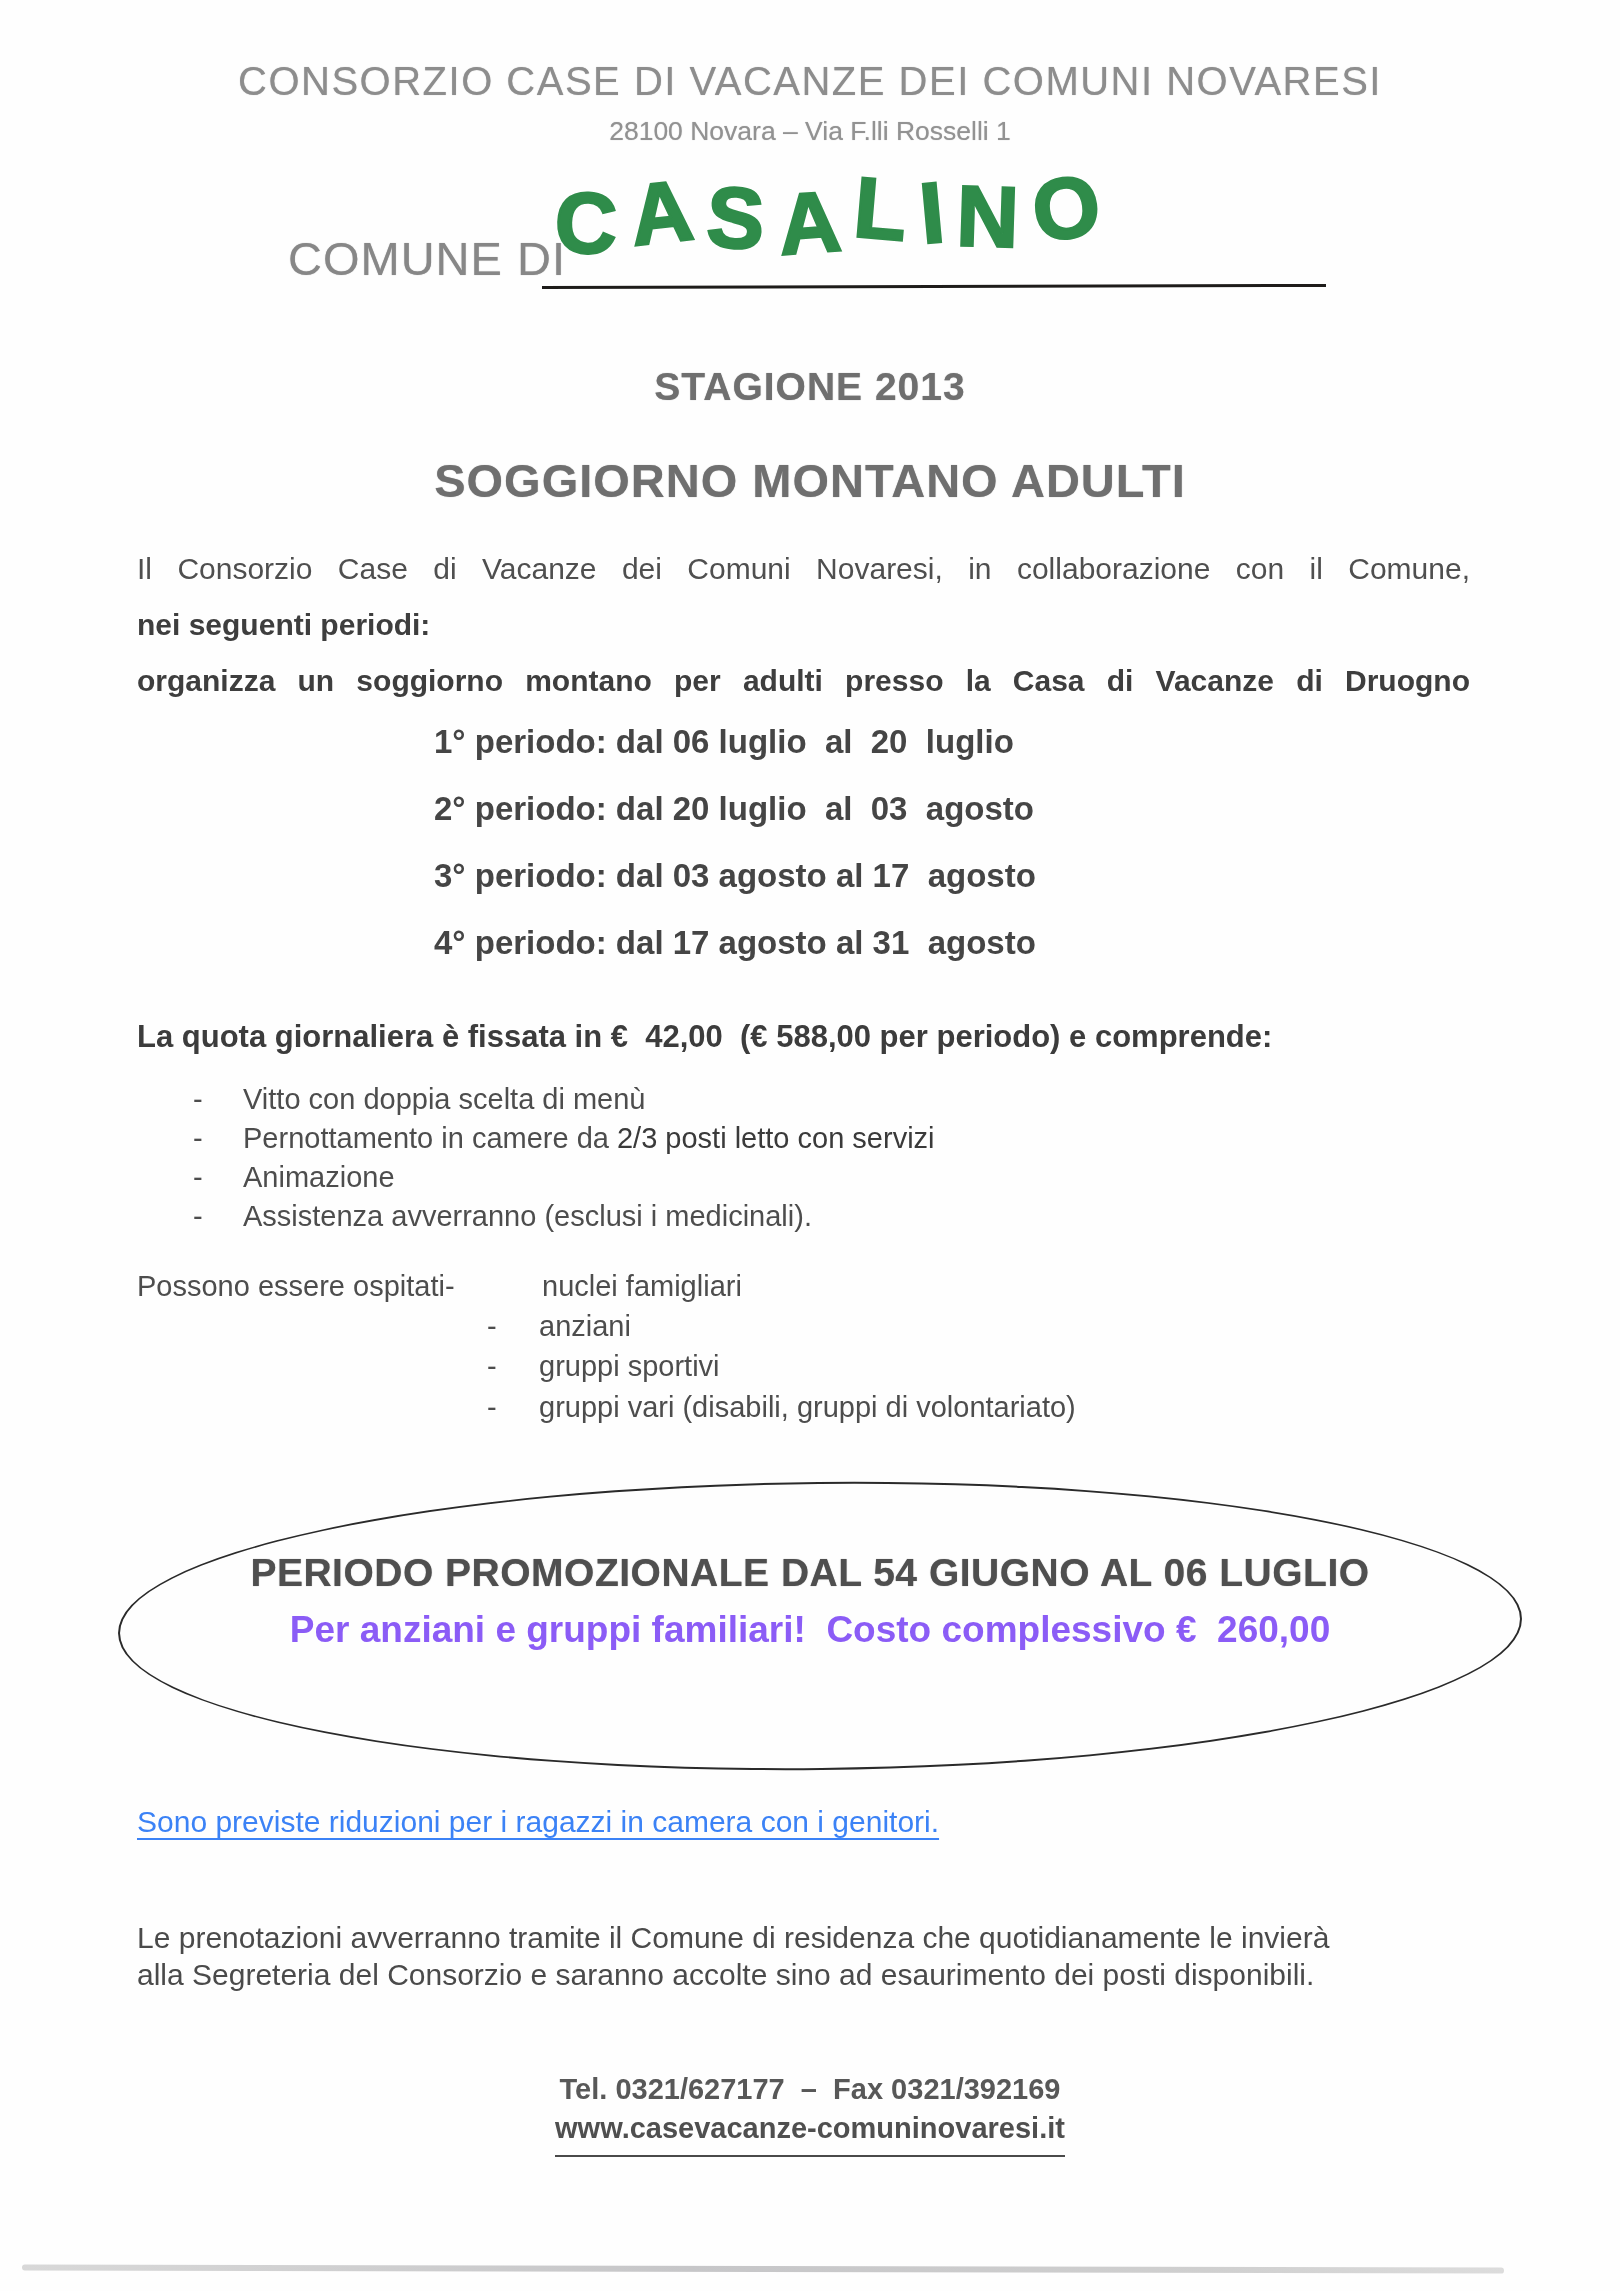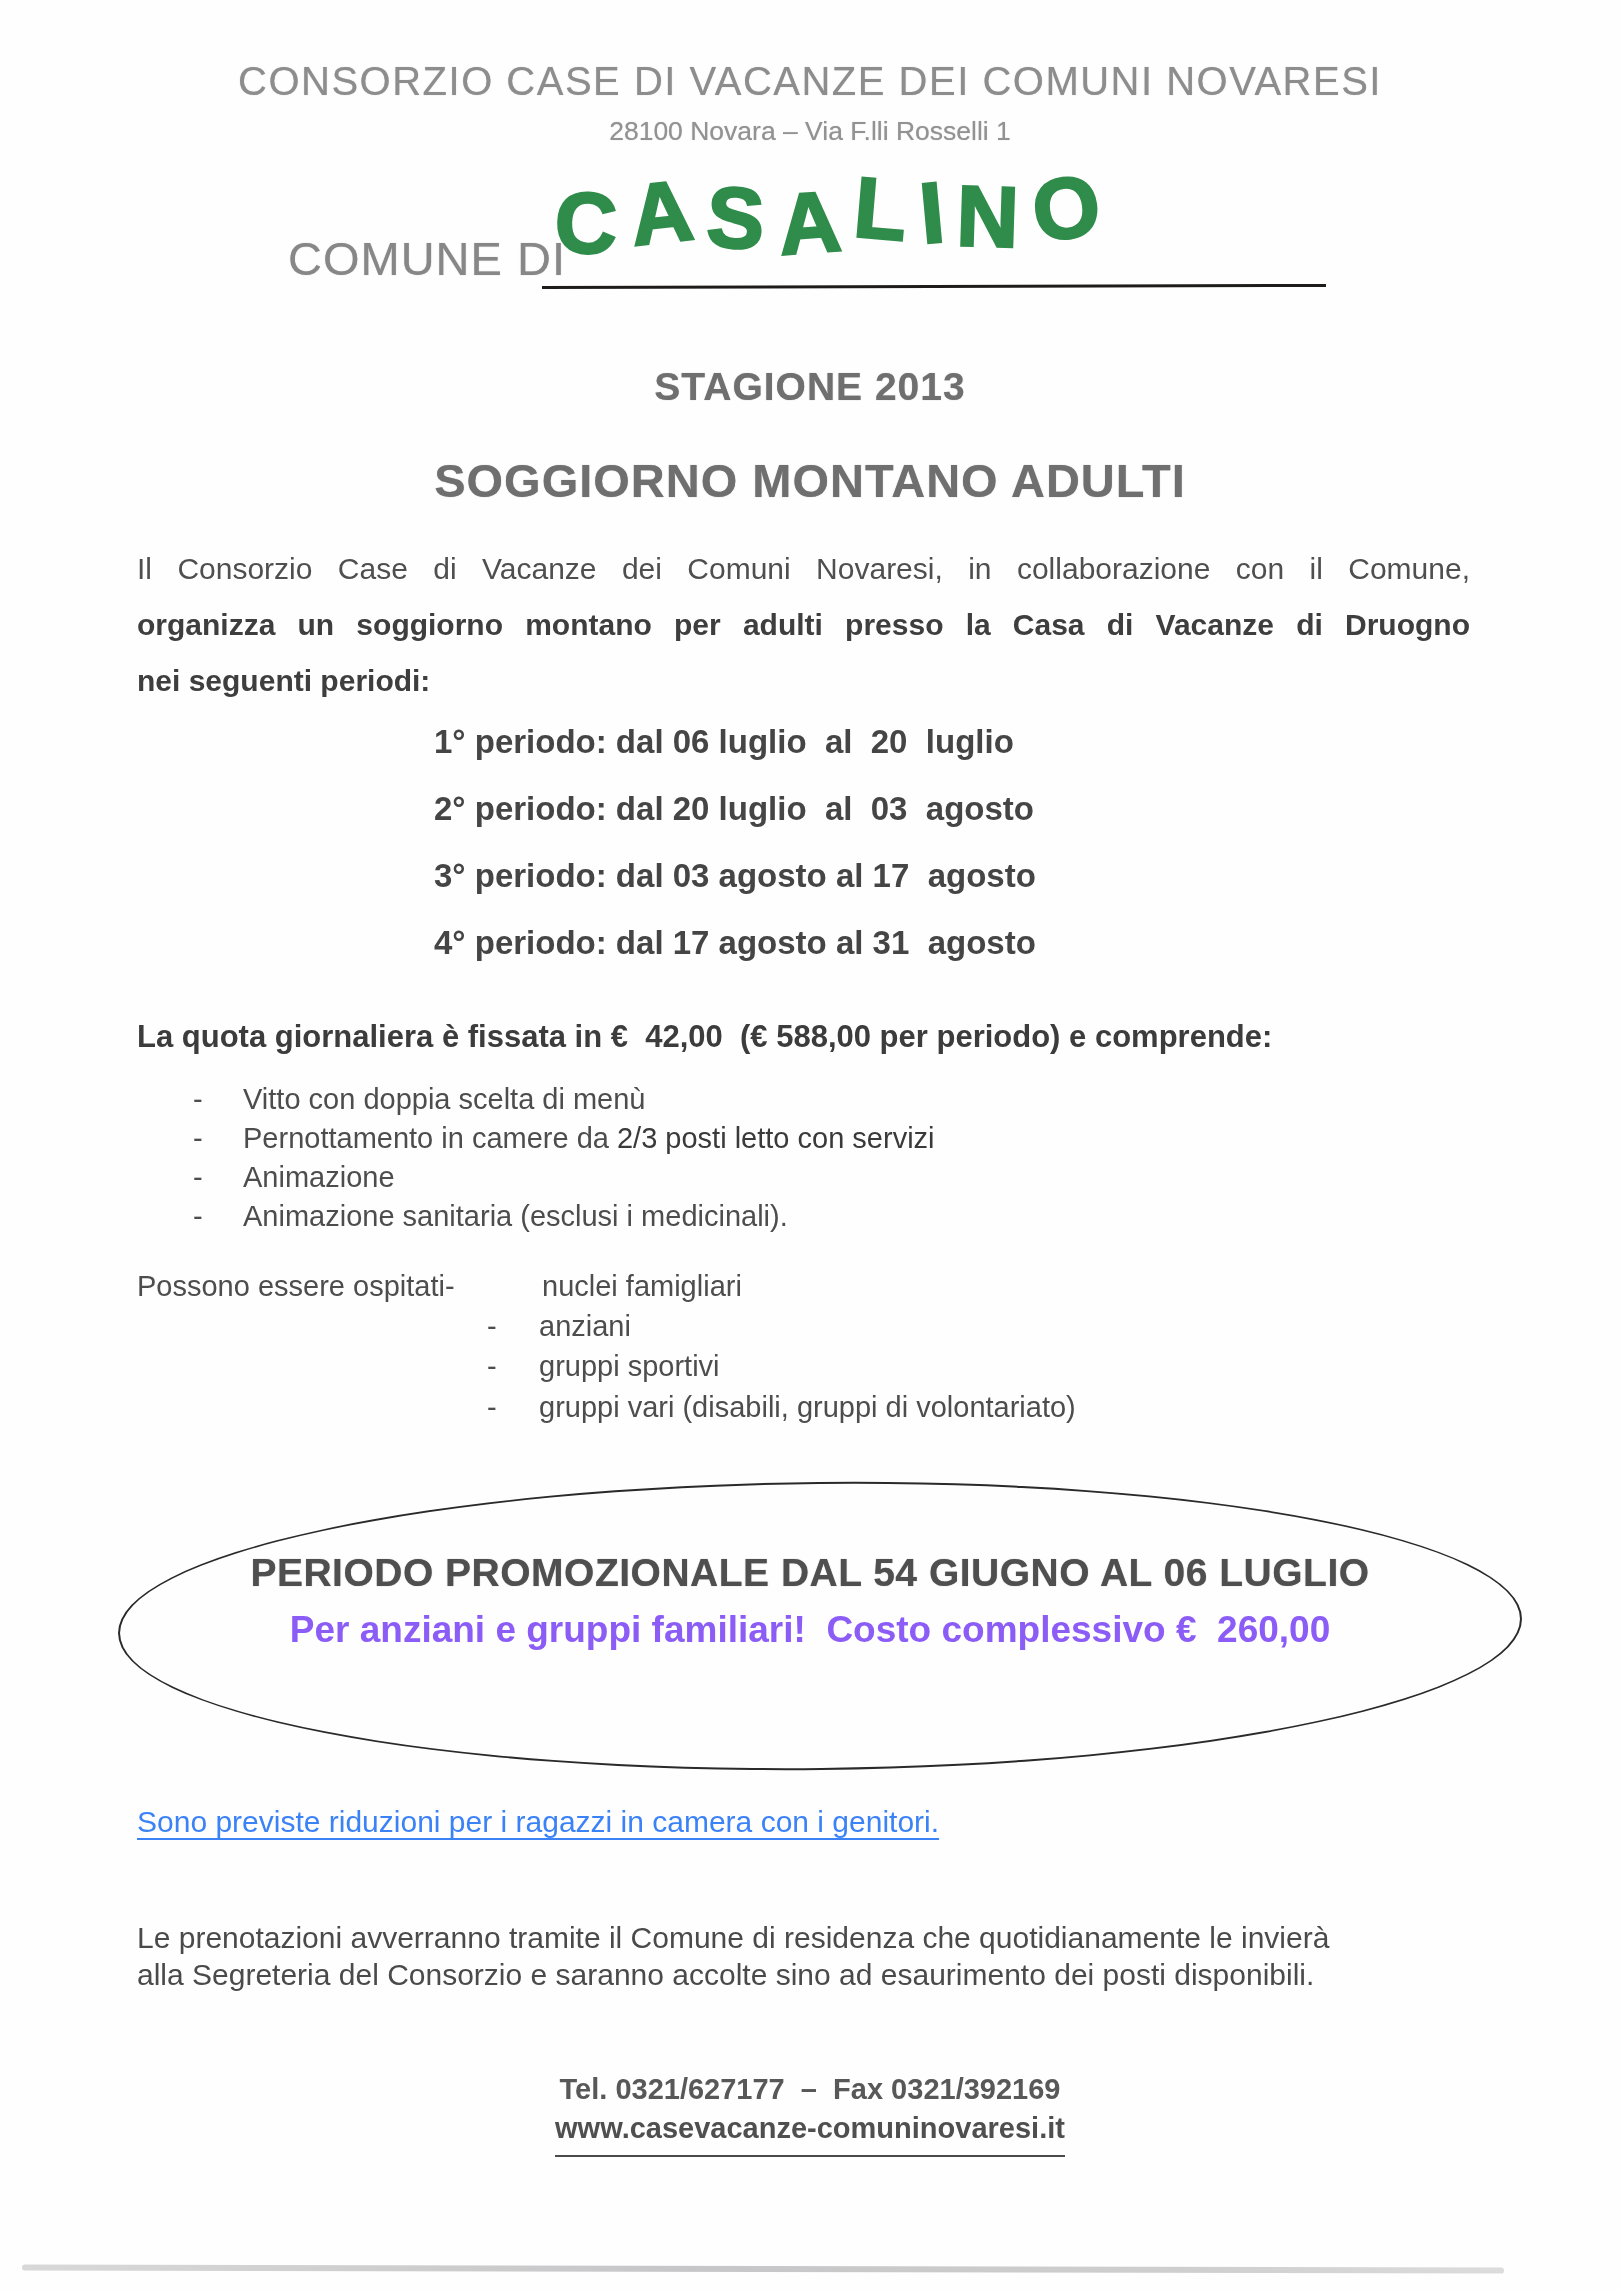--- a/index.html
+++ b/index.html
@@ -192,22 +192,22 @@
 
   <div class="abs comune-label">COMUNE DI</div>
   <div class="abs comune-name"><span style="display: inline-block; transform: rotate(3deg) translateY(3.9px);">C</span><span style="display: inline-block; transform: rotate(-5deg) translateY(-5.9px);">A</span><span style="display: inline-block; transform: rotate(4deg) translateY(2px);">S</span><span style="display: inline-block; transform: rotate(-3deg) translateY(7.8px);">A</span><span style="display: inline-block; transform: rotate(6deg) translateY(-3.9px);">L</span><span style="display: inline-block; transform: rotate(-4deg) translateY(0px);">I</span><span style="display: inline-block; transform: rotate(3deg) translateY(5.9px);">N</span><span style="display: inline-block; transform: rotate(-6deg) translateY(-2px);">O</span></div>
   <div class="abs comune-underline"></div>
 
   <div class="abs center season-title">STAGIONE 2013</div>
   <div class="abs center main-title">SOGGIORNO MONTANO ADULTI</div>
 
   <div class="abs intro">
     <div class="intro-line">Il Consorzio Case di Vacanze dei Comuni Novaresi, in collaborazione con il Comune,</div>
+    <div class="intro-line bold last">nei seguenti periodi:</div>
     <div class="intro-line bold">organizza un soggiorno montano per adulti presso la Casa di Vacanze di Druogno</div>
-    <div class="intro-line bold last">nei seguenti periodi:</div>
   </div>
 
   <div class="abs periods">
     <div class="period-line">1° periodo: dal 06 luglio  al  20  luglio</div>
     <div class="period-line">2° periodo: dal 20 luglio  al  03  agosto</div>
     <div class="period-line">3° periodo: dal 03 agosto al 17  agosto</div>
     <div class="period-line">4° periodo: dal 17 agosto al 31  agosto</div>
   </div>
 
   <div class="abs quota-line">La quota giornaliera è fissata in €  42,00  (€ 588,00 per periodo) e comprende:</div>
@@ -221,21 +221,21 @@
       <span class="dash">-</span>
       <span class="t">Pernottamento in camere da </span>
         <span class="b">2/3 posti letto con servizi</span>
     </div>
     <div class="include-row">
       <span class="dash">-</span>
       <span class="t">Animazione</span>
     </div>
     <div class="include-row">
       <span class="dash">-</span>
-      <span class="t">Animazione sanitaria (esclusi i medicinali).</span>
+      <span class="t">Assistenza avverranno (esclusi i medicinali).</span>
     </div>
   </div>
 
   <div class="abs hosted">
     <span class="h-label">Possono essere ospitati-</span>
     <span class="h-first">nuclei famigliari</span>
     <span class="h-d1">-</span>
     <span class="h-i1">anziani</span>
     <span class="h-d2">-</span>
     <span class="h-i2">gruppi sportivi</span>

